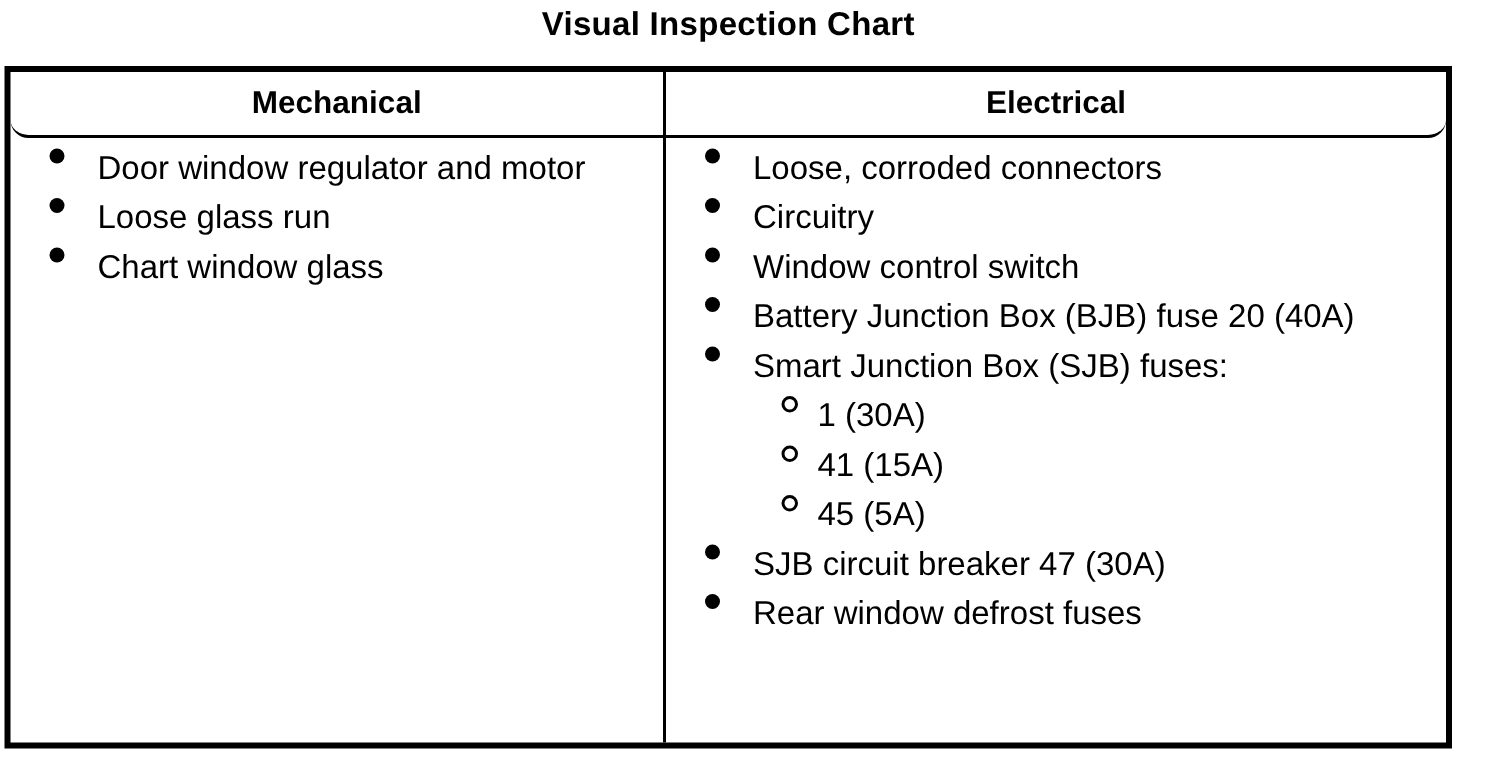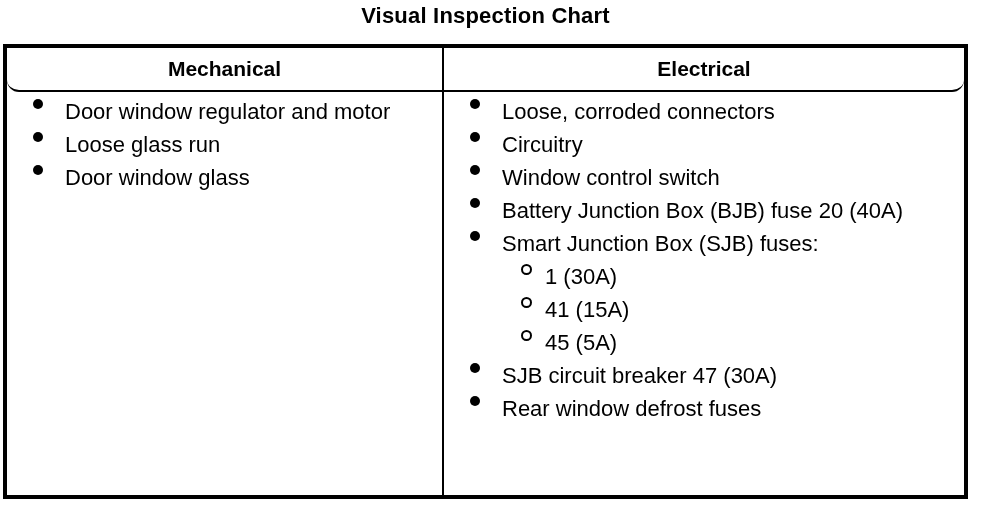--- a/index.html
+++ b/index.html
@@ -117,21 +117,21 @@
           <div class="item">
             <span class="bullet-filled"></span>
             <span class="item-text">Door window regulator and motor</span>
           </div>
           <div class="item">
             <span class="bullet-filled"></span>
             <span class="item-text">Loose glass run</span>
           </div>
           <div class="item">
             <span class="bullet-filled"></span>
-            <span class="item-text">Door window glass</span>
+            <span class="item-text">Chart window glass</span>
           </div>
         </div>
       <div class="vdiv"></div>
       <div class="body-cell right" id="col-electrical">
           <div class="item">
             <span class="bullet-filled"></span>
             <span class="item-text">Loose, corroded connectors</span>
           </div>
           <div class="item">
             <span class="bullet-filled"></span>

